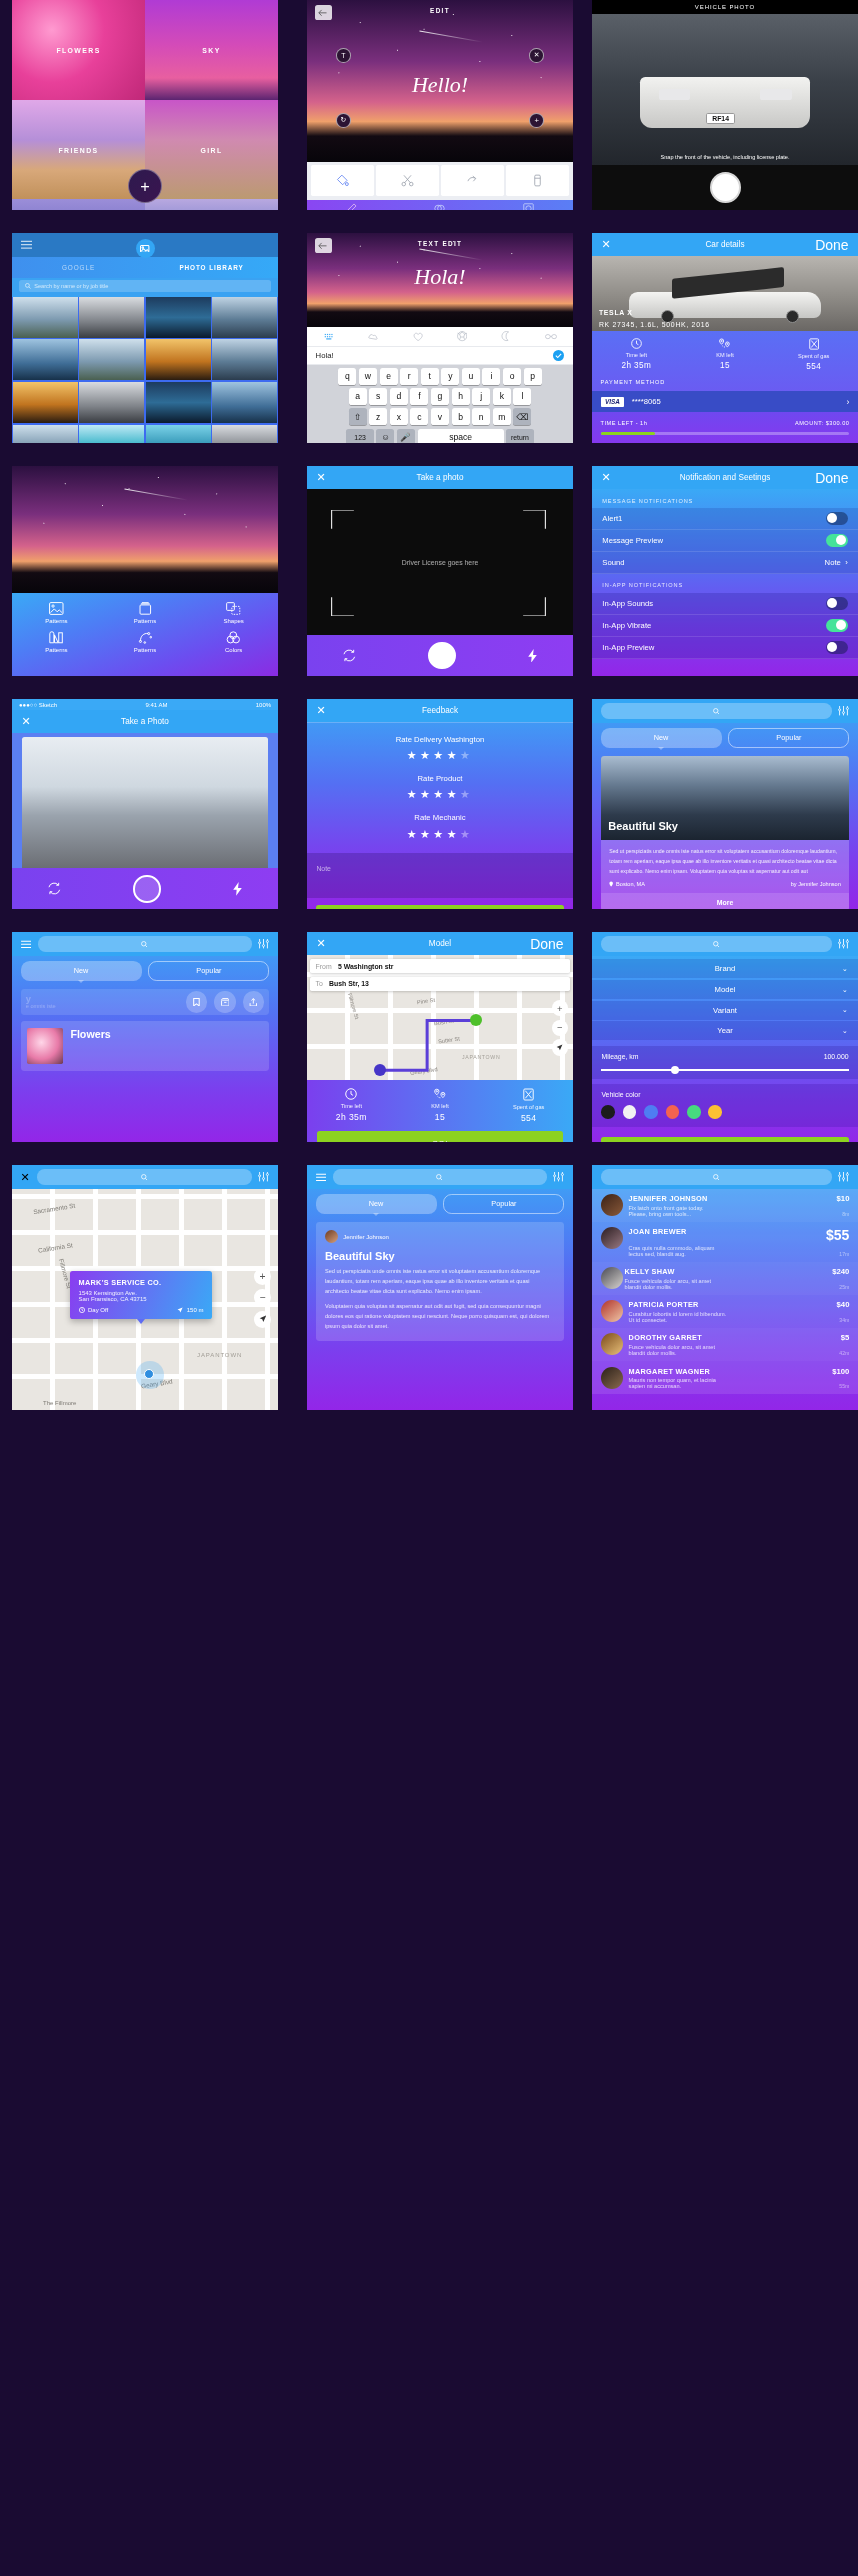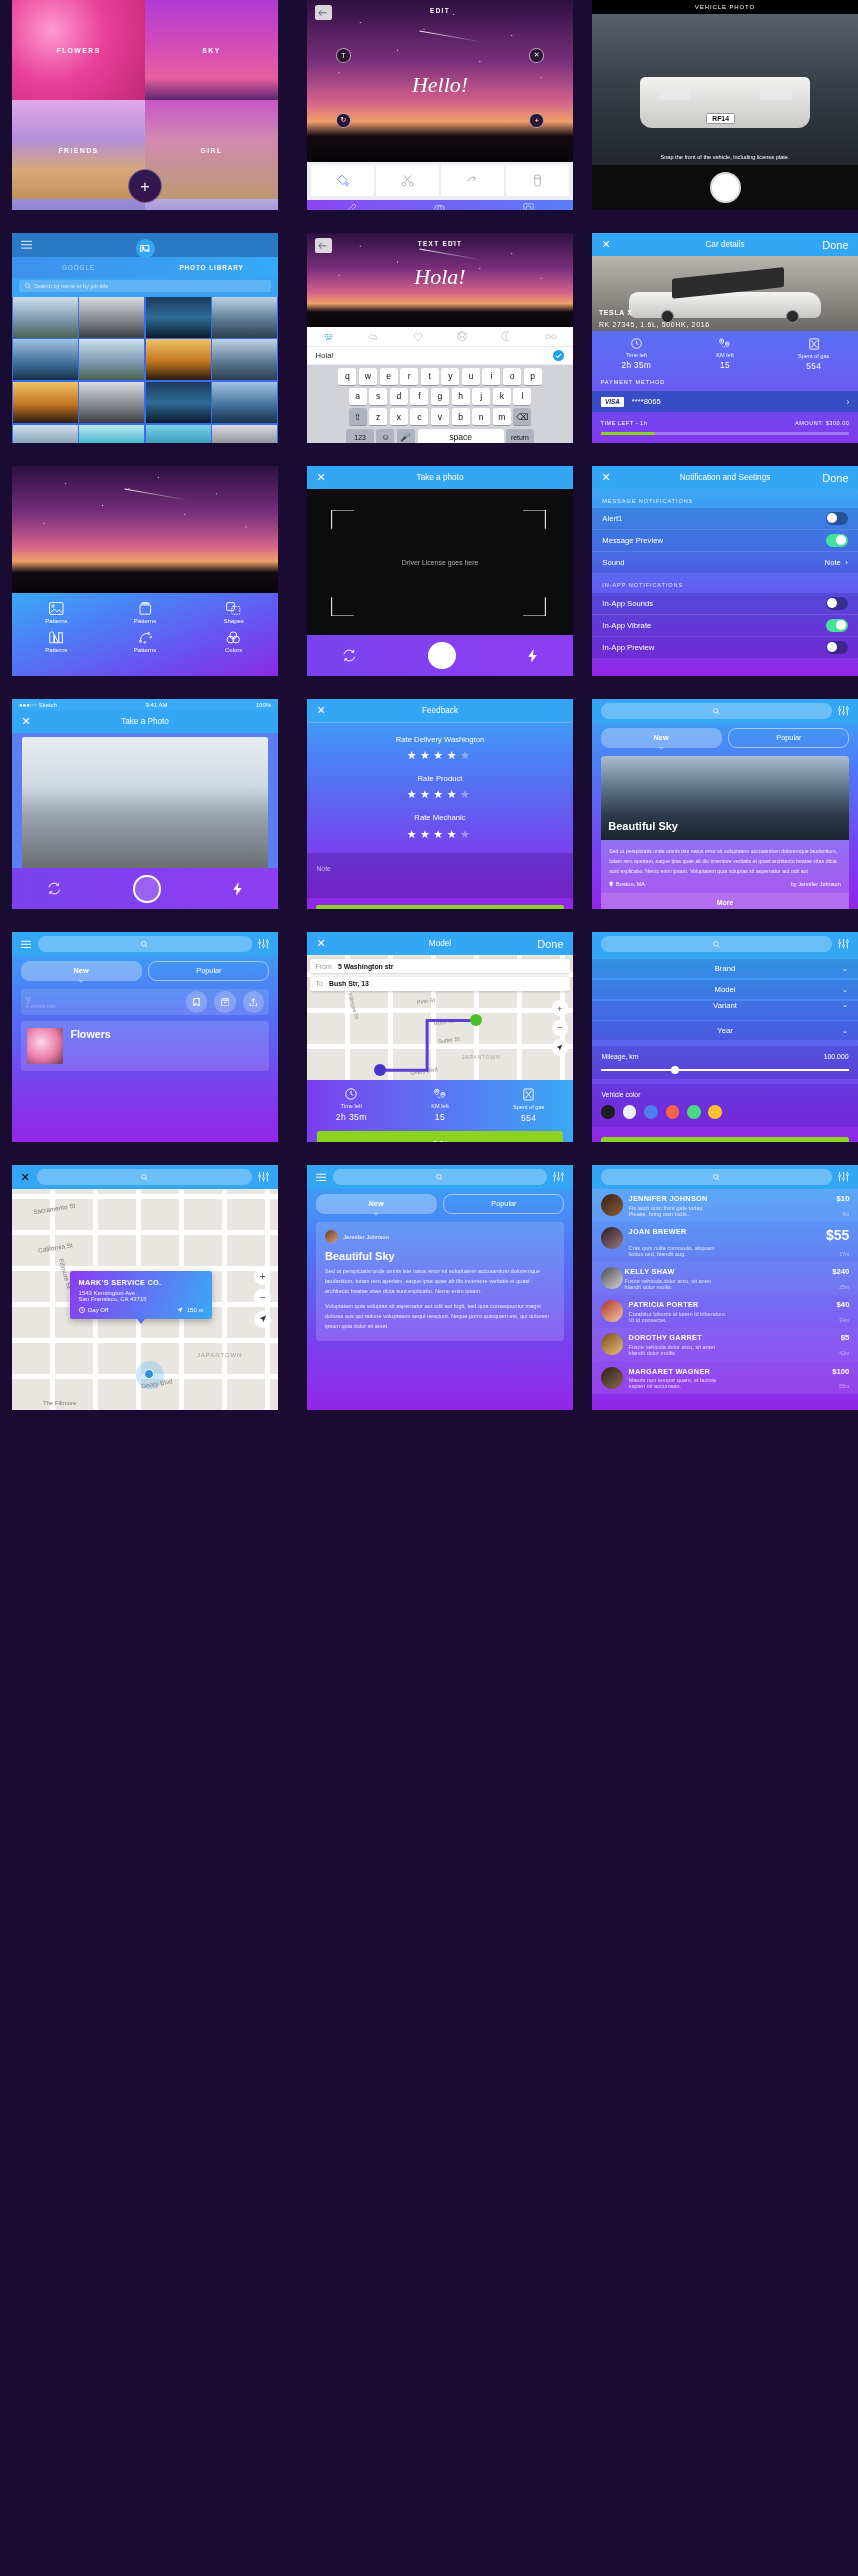--- a/index.html
+++ b/index.html
@@ -8,35 +8,35 @@
     font-family:"Liberation Sans", sans-serif; overflow:hidden; position:relative;
   }
   .grid { position:absolute; inset:0; padding:0 12px; }
   .col { position:absolute; top:0; width:266px; }
   .c1 { left:12px; } .c2 { left:307px; } .c3 { left:592px; }
   .screen { position:relative; overflow:hidden; margin-bottom:23px; background:#3d6bf0; }
   
   .navbar { height:23px; display:flex; align-items:center; justify-content:space-between;
             padding:0 9.4px; color:#fff; font-size:8.2px; background:#33a6f5; }
   .navbar .title { position:absolute; left:0; right:0; text-align:center; font-size:8.2px; pointer-events:none;}
-  .nb-act { font-size:11px; z-index:2; }
+  .nb-act { font-size:14px; z-index:2; }
   .x-ico { font-size:11px; line-height:1; z-index:2; font-weight:300;}
   .statusbar { height:11px; background:#3aa9f6; color:#fff; font-size:6px;
                display:flex; align-items:center; justify-content:space-between; padding:0 6.9px; }
   .grad-bp { background:linear-gradient(160deg,#3aa9f6 0%,#4e7cf5 35%,#6b4ef0 70%,#8b2be2 100%); }
   .grad-bp2{ background:linear-gradient(180deg,#3aa9f6 0%,#5470f3 40%,#7b3fee 75%,#9326e8 100%); }
   .btn-green { background:#8cd220; color:#fff; text-align:center; font-size:7.7px;
                letter-spacing:0.7px; padding:7.7px 0; border-radius:2.6px; }
   .searchbar { height:24px; display:flex; align-items:center; gap:6.9px; padding:0 8.6px; background:#33a6f5;}
   .search-pill { flex:1; height:15.5px; border-radius:7.7px; background:rgba(255,255,255,.28);
                  display:flex; align-items:center; justify-content:center; }
   .seg { display:flex; gap:6.9px; padding:5.2px 8.6px 8.6px; }
   .seg div { flex:1; text-align:center; font-size:7.3px; color:#fff; padding:4.3px 0;
              border-radius:8.6px; border:0.9px solid rgba(255,255,255,.5); }
-  .seg div.on { background:rgba(255,255,255,.3); border-color:transparent; position:relative;font-weight:bold;}
+  .seg div.on { background:rgba(255,255,255,.3); border-color:transparent; position:relative;}
   .seg div.on:after{content:"";position:absolute;left:50%;margin-left:-3.4px;bottom:-3.4px;
      border-left:3.4px solid transparent;border-right:3.4px solid transparent;border-top:3.4px solid rgba(255,255,255,.35);}
   svg { display:block; }
   .ico { stroke:#fff; fill:none; stroke-width:1.2; }
   
   .ph { position:relative; overflow:hidden; }
   .sky-night { background:
       radial-gradient(0.9px 0.9px at 20% 14%, #fff, transparent),
       radial-gradient(0.9px 0.9px at 55% 9%,#fff,transparent),
       radial-gradient(0.9px 0.9px at 77% 22%,#fff,transparent),
@@ -899,21 +899,21 @@
         </div>
     <div class="grad-bp2" style="height:187px;padding-top:3.4px;">
       <div style="height:19px;display:flex;align-items:center;justify-content:center;position:relative;background:rgba(20,60,160,.2);margin-bottom:1.7px;color:#fff;font-size:7.7px;">
         <span>Brand</span>
         <span style="position:absolute;right:10.3px;font-size:6.9px;">⌄</span>
           </div>
       <div style="height:19px;display:flex;align-items:center;justify-content:center;position:relative;background:rgba(25,55,165,.22);margin-bottom:1.7px;color:#fff;font-size:7.7px;">
         <span>Model</span>
         <span style="position:absolute;right:10.3px;font-size:6.9px;">⌄</span>
           </div>
-      <div style="height:19px;display:flex;align-items:flex-start;justify-content:center;position:relative;background:rgba(30,50,170,.24);margin-bottom:1.7px;color:#fff;font-size:7.7px;">
+      <div style="height:19px;display:flex;align-items:center;justify-content:center;position:relative;background:rgba(30,50,170,.24);margin-bottom:1.7px;color:#fff;font-size:7.7px;">
         <span>Variant</span>
         <span style="position:absolute;right:10.3px;font-size:6.9px;">⌄</span>
           </div>
       <div style="height:19px;display:flex;align-items:center;justify-content:center;position:relative;background:rgba(35,45,175,.26);margin-bottom:1.7px;color:#fff;font-size:7.7px;">
         <span>Year</span>
         <span style="position:absolute;right:10.3px;font-size:6.9px;">⌄</span>
           </div>
       <div style="background:rgba(45,30,160,.26);padding:6.9px 9.4px 8.6px;margin-top:5.2px;">
         <div style="display:flex;justify-content:space-between;color:#fff;font-size:6.9px;">
           <span>Mileage, km</span>

